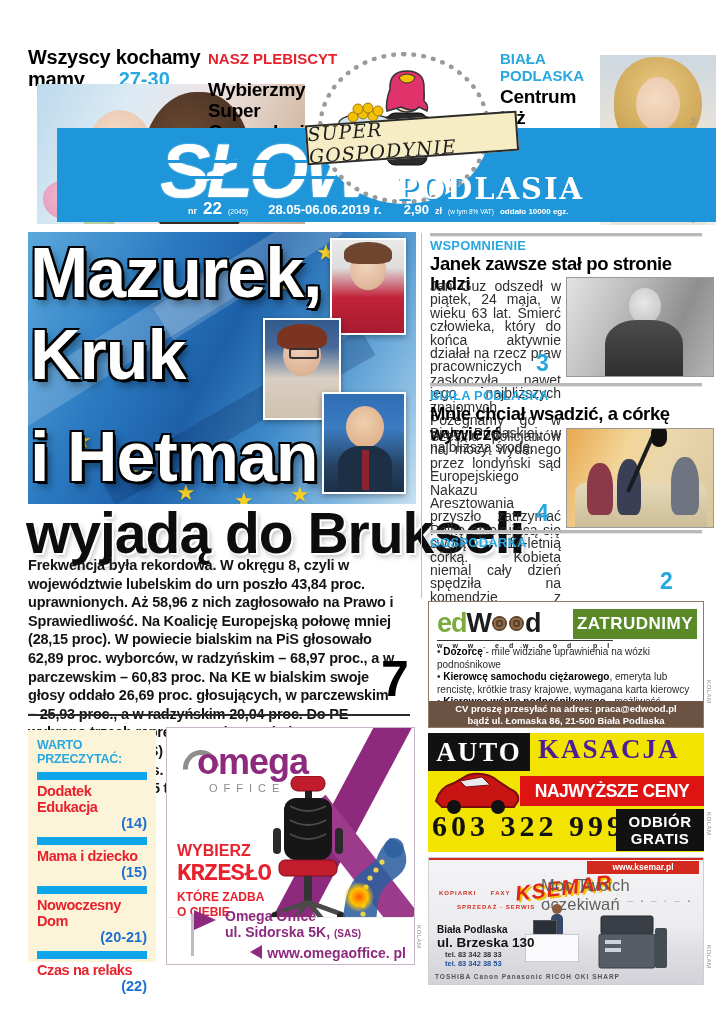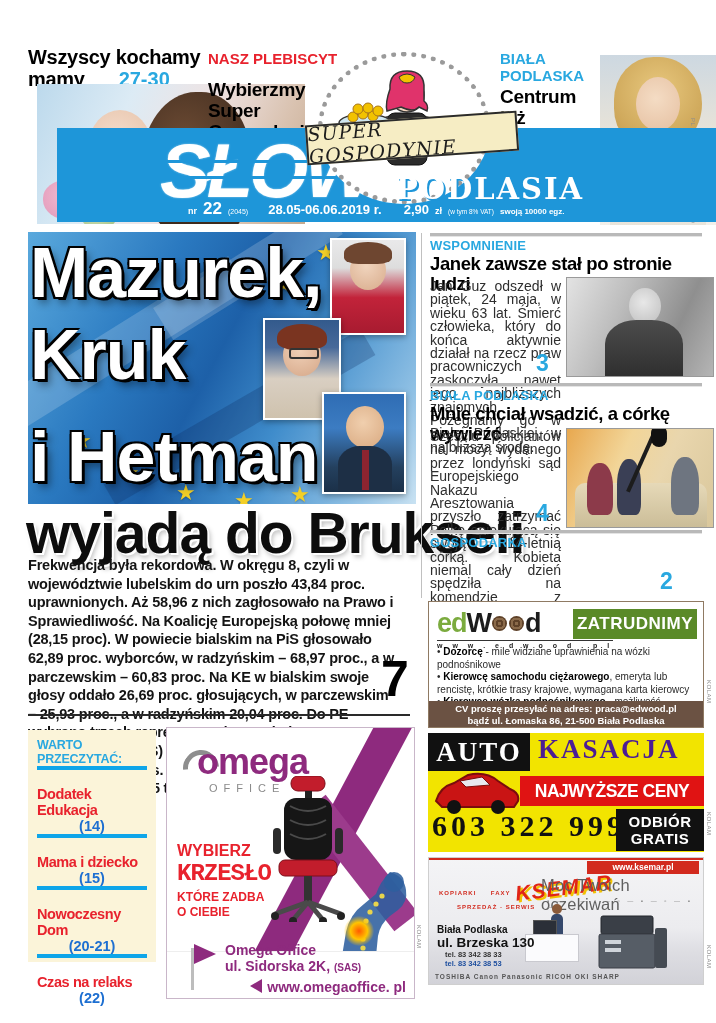--- a/index.html
+++ b/index.html
@@ -93,26 +93,26 @@
   .ph-room{background:linear-gradient(115deg,#e8a84f 0%,#f2d598 35%,#e9d6ad 60%,#d9c79c 100%);}
   .couch{position:absolute;left:8px;bottom:0;width:132px;height:44px;border-radius:10px 10px 0 0;
      background:linear-gradient(180deg,#e6d9b8,#cbbd98);}
   .fig{position:absolute;border-radius:45% 45% 20% 20%;}
   .boom{position:absolute;left:74px;top:-8px;width:4px;height:74px;background:#1c1c1c;transform:rotate(24deg);}
   .boommic{position:absolute;left:84px;top:-4px;width:16px;height:22px;border-radius:8px;background:#111;}
 
   
   .warto{left:28px;top:730px;width:128px;height:232px;background:#fbf4d9;padding:8px 9px;box-sizing:border-box;}
   .warto-title{color:#29a8e0;font-weight:bold;font-size:12.5px;letter-spacing:-.2px;}
-  .witem{border-top:4px solid #0ea5e9;margin-top:0;padding-top:16px;}
+  .witem{border-top:8px solid #0ea5e9;margin-top:6px;padding-top:3px;}
   .wlabel{color:#e8222d;font-weight:bold;font-size:14.5px;line-height:16px;letter-spacing:-.4px;}
-  .wpages{color:#1d6fd1;font-weight:bold;font-size:14.5px;text-align:center;}
-
-  
-  .omega{left:166px;top:727px;width:249px;height:272px;background:#fff;border:1px solid #c9b6c9;
+  .wpages{color:#1d6fd1;font-weight:bold;font-size:14.5px;text-align:right;}
+
+  
+  .omega{left:166px;top:727px;width:249px;height:238px;background:#fff;border:1px solid #c9b6c9;
      box-sizing:border-box;overflow:hidden;}
   .ribbon{position:absolute;background:#8e2a7e;}
   .omega-logo{position:absolute;left:30px;top:16px;color:#8e2a7e;font-size:36px;font-weight:bold;
      letter-spacing:-1px;line-height:36px;}
   .omega-swoosh{position:absolute;left:16px;top:22px;width:26px;height:26px;border-radius:50%;
      border:5px solid #8e8e8e;border-bottom-color:transparent;border-right-color:transparent;transform:rotate(40deg);}
   .omega-office{position:absolute;left:42px;top:54px;color:#8a8a8a;font-size:11px;letter-spacing:6px;}
   .omega-red{position:absolute;color:#e8222d;font-weight:900;}
   .omega-bottom{position:absolute;left:0;bottom:0;width:100%;height:46px;background:#fff;border-top:1px solid #eee;}
   .flagpole{position:absolute;left:24px;bottom:8px;width:3px;height:42px;background:#bdbdbd;}
@@ -255,21 +255,21 @@
   <div class="abs logo-stripe" style="left:163px;top:176px;width:228px;"></div>
   <div class="abs logo-podlasia">PODLASIA</div>
   <div class="abs maline">
     <span class="nr">nr</span>
     <span class="issue">22</span>
     <span class="idx">(2045)</span>
     <span class="date">28.05-06.06.2019 r.</span>
     <span class="price">2,90</span>
     <span class="nr">zł</span>
     <span class="tiny">(w tym 8% VAT)</span>
-    <span class="circ">swoją 10000 egz.</span>
+    <span class="circ">oddało 10000 egz.</span>
   </div>
 
   <div class="abs hero">
     <div class="fold" style="left:-30px;top:90px;"></div>
     <div class="fold2" style="left:60px;top:170px;"></div>
     <div class="fold" style="left:120px;top:20px;width:200px;"></div>
     <span class="star" style="left:288px;top:8px;">★</span>
     <span class="star" style="left:320px;top:46px;">★</span>
     <span class="star" style="left:246px;top:40px;">★</span>
     <span class="star" style="left:44px;top:196px;">★</span>
@@ -471,21 +471,21 @@
     <div class="omega-red" style="left:10px;top:114px;font-size:16px;">WYBIERZ</div>
     <div class="omega-red" style="left:10px;top:132px;font-size:24px;letter-spacing:-1px;font-family:Liberation Mono, monospace;">KRZESŁO</div>
     <div class="omega-red" style="left:10px;top:162px;font-size:12px;font-weight:bold;">KTÓRE ZADBA</div>
     <div class="omega-red" style="left:10px;top:177px;font-size:12px;font-weight:bold;">O CIEBIE</div>
 
     <div class="omega-bottom">
       <div class="flagpole"></div>
       <div class="flag"></div>
       <div class="omega-addr">
         <div>Omega Office</div>
-        <div><span>ul. Sidorska 2K,</span>
+        <div><span>ul. Sidorska 5K,</span>
              <span style="font-size:10px;">(SAS)</span></div>
       </div>
       <div class="omega-url"><span class="urlarrow"></span><span>www.omegaoffice. pl</span></div>
     </div>
   </div>
   <div class="abs vtext" style="left:416px;top:925px;">KOLAM</div>
 
 </div>
 
 </body></html>

